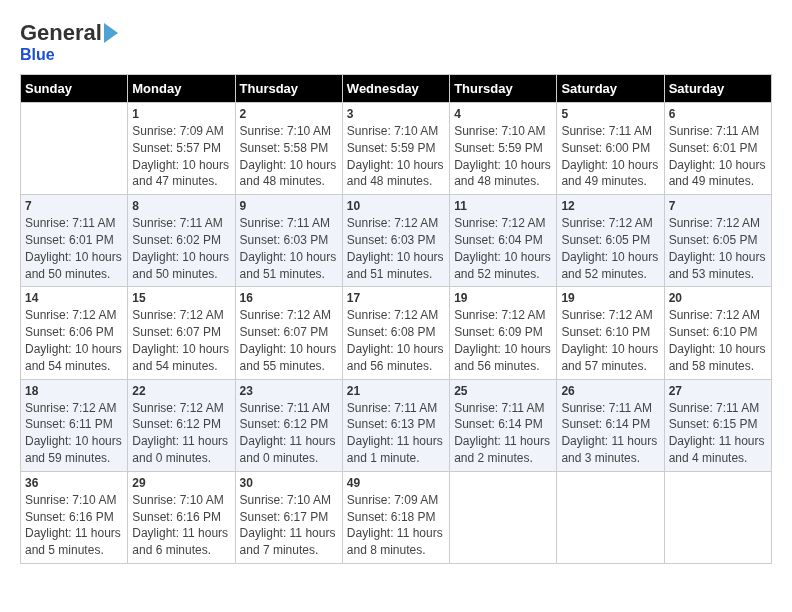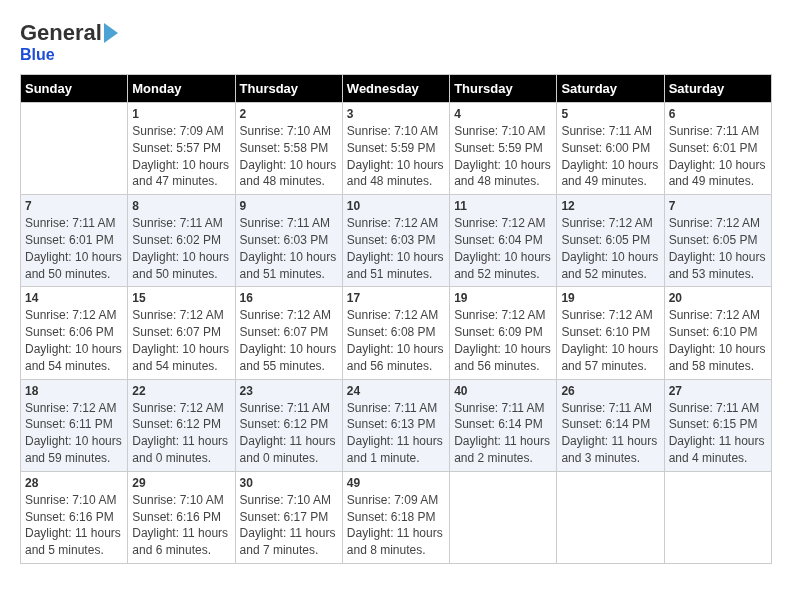--- a/index.html
+++ b/index.html
@@ -280,28 +280,28 @@
 and 0 minutes.</div>
         </td>
         <td>
           <span class="day-num">23</span>
           <div class="day-info" style="white-space: pre-line;">Sunrise: 7:11 AM
 Sunset: 6:12 PM
 Daylight: 11 hours
 and 0 minutes.</div>
         </td>
         <td>
-          <span class="day-num">24</span>
+          <span class="day-num">21</span>
           <div class="day-info" style="white-space: pre-line;">Sunrise: 7:11 AM
 Sunset: 6:13 PM
 Daylight: 11 hours
 and 1 minute.</div>
         </td>
         <td>
-          <span class="day-num">40</span>
+          <span class="day-num">25</span>
           <div class="day-info" style="white-space: pre-line;">Sunrise: 7:11 AM
 Sunset: 6:14 PM
 Daylight: 11 hours
 and 2 minutes.</div>
         </td>
         <td>
           <span class="day-num">26</span>
           <div class="day-info" style="white-space: pre-line;">Sunrise: 7:11 AM
 Sunset: 6:14 PM
 Daylight: 11 hours
@@ -310,21 +310,21 @@
         <td>
           <span class="day-num">27</span>
           <div class="day-info" style="white-space: pre-line;">Sunrise: 7:11 AM
 Sunset: 6:15 PM
 Daylight: 11 hours
 and 4 minutes.</div>
         </td>
       </tr>
       <tr>
         <td>
-          <span class="day-num">28</span>
+          <span class="day-num">36</span>
           <div class="day-info" style="white-space: pre-line;">Sunrise: 7:10 AM
 Sunset: 6:16 PM
 Daylight: 11 hours
 and 5 minutes.</div>
         </td>
         <td>
           <span class="day-num">29</span>
           <div class="day-info" style="white-space: pre-line;">Sunrise: 7:10 AM
 Sunset: 6:16 PM
 Daylight: 11 hours

